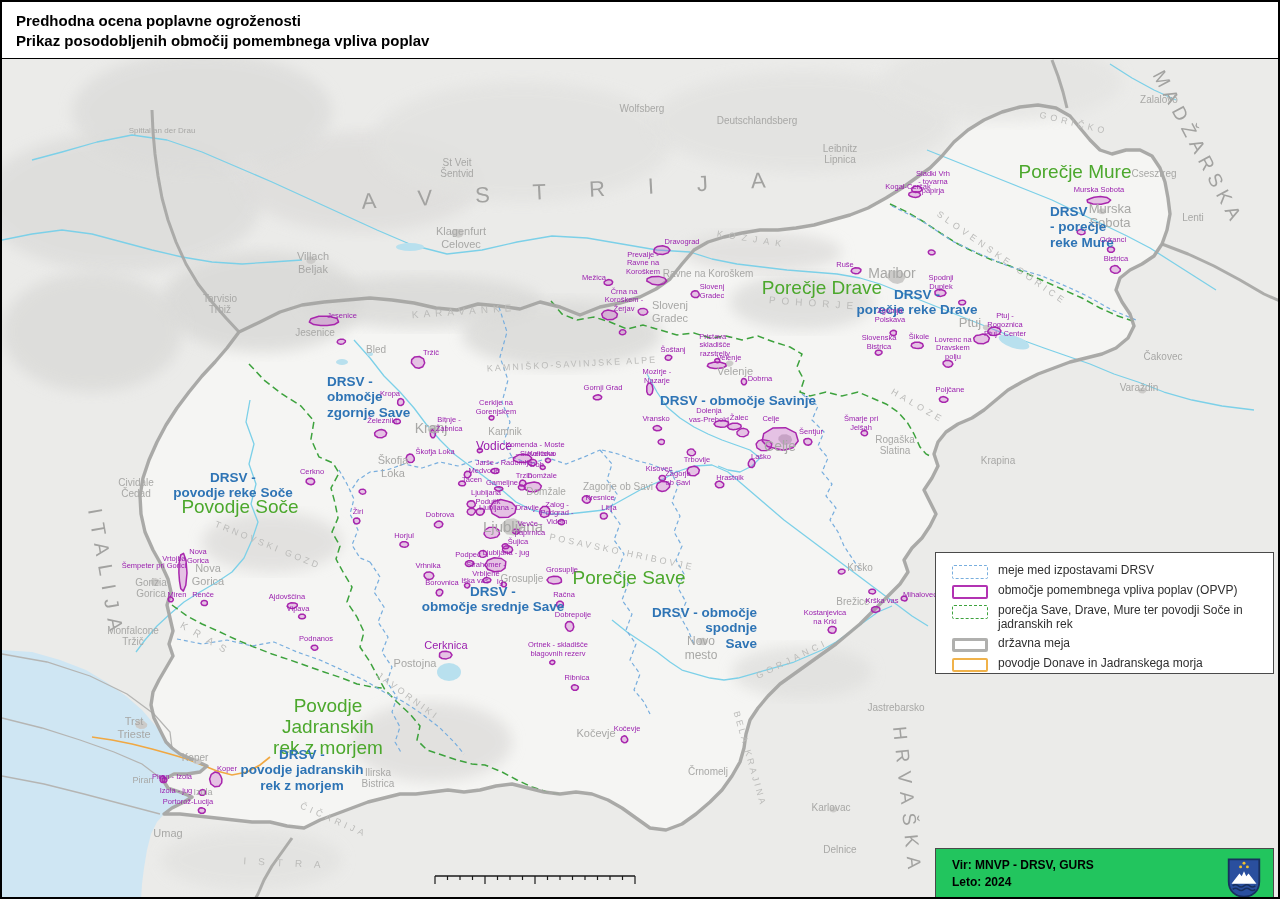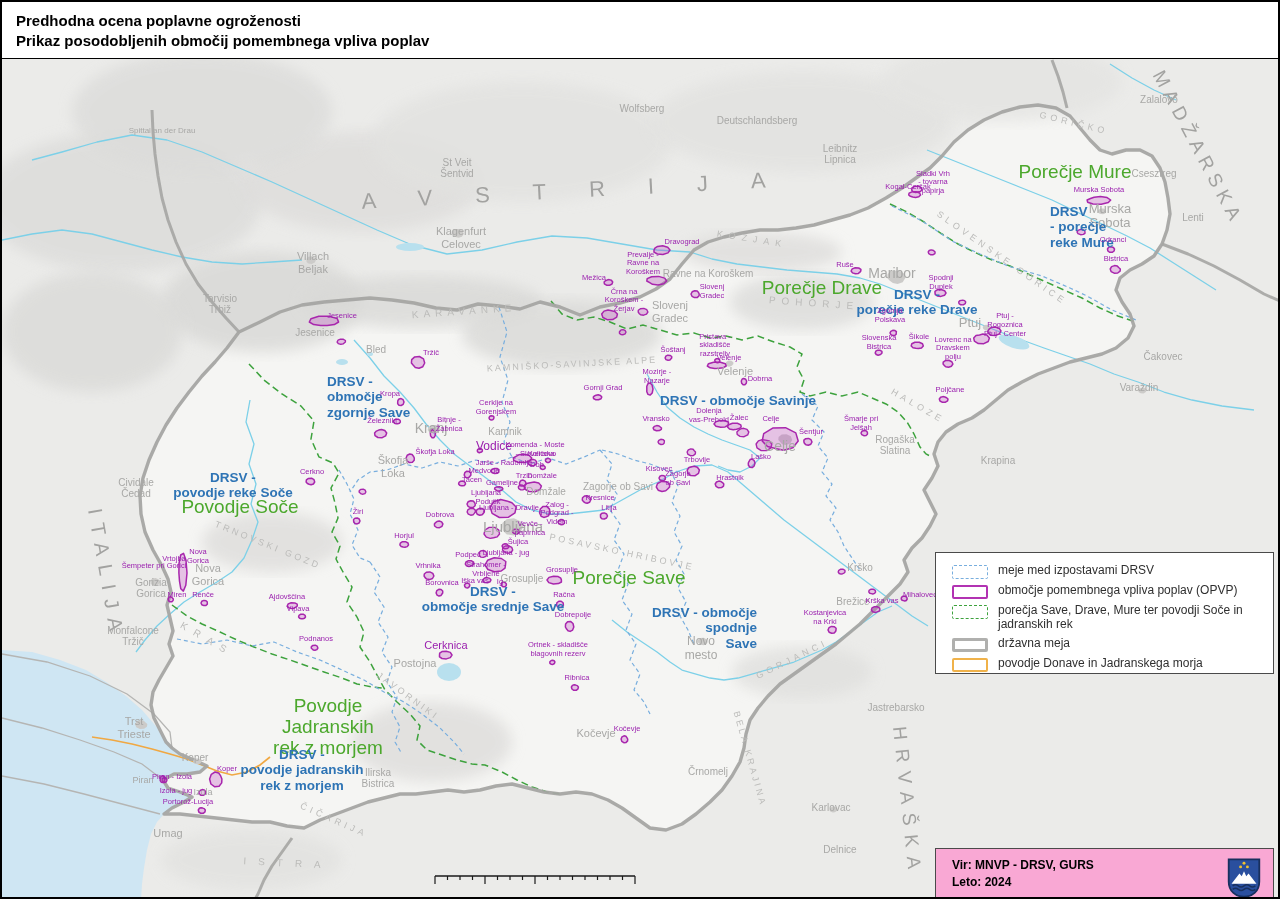--- a/index.html
+++ b/index.html
@@ -17,21 +17,21 @@
   .opvp-label{color:#9a1fae;font-size:7.5px;font-weight:500;line-height:1.15;}
   #legendbox{position:absolute;left:933px;top:550px;width:339px;height:122px;background:#fff;border:1px solid #4a4a4a;box-sizing:border-box;z-index:30;padding:11px 0 0 16px;}
   .leg-row{display:flex;align-items:flex-start;margin-bottom:5px;}
   .leg-sw{width:36px;height:14px;flex:0 0 36px;border-radius:2px;background:#fff;margin-right:10px;margin-top:1px;box-sizing:border-box;}
   .sw-opvp{border:2px solid #b232b2;}
   .sw-drsv{border:1.5px dashed #78aede;}
   .sw-basin{border:1.5px dashed #3da23d;}
   .sw-danube{border:2px solid #f0b24a;}
   .sw-state{border:3px solid #b0b0ae;}
   .leg-txt{font-size:12px;color:#2f2f2f;line-height:1.15;max-width:265px;}
-  #sourcebox{position:absolute;left:933px;top:846px;width:339px;height:51px;background:#f9a8d4;border:1px solid #4a4a4a;box-sizing:border-box;z-index:30;padding:8px 12px 0 16px;display:flex;justify-content:space-between;}
+  #sourcebox{position:absolute;left:933px;top:846px;width:339px;height:51px;background:#22c55e;border:1px solid #4a4a4a;box-sizing:border-box;z-index:30;padding:8px 12px 0 16px;display:flex;justify-content:space-between;}
   #sourcebox .src{font-size:12px;font-weight:700;color:#000;line-height:1.4;}
   #scalebar{position:absolute;left:0;top:0;z-index:20;pointer-events:none;}
   .sb-num{position:absolute;font-size:11px;color:#1a1a1a;transform:translate(-50%,0);}
 </style>
 </head>
 <body>
 
 <div id="stage">
   <svg id="mapsvg" width="1280" height="899">
       <rect x="0" y="0" width="1280" height="899" fill="#ebebe9"></rect>

